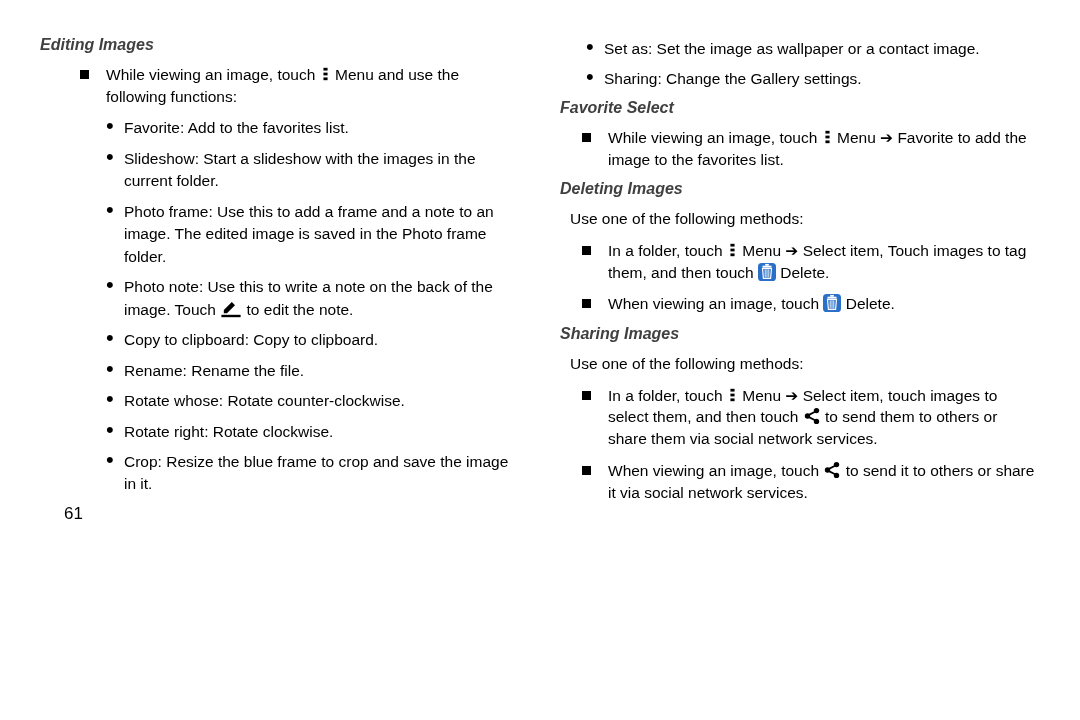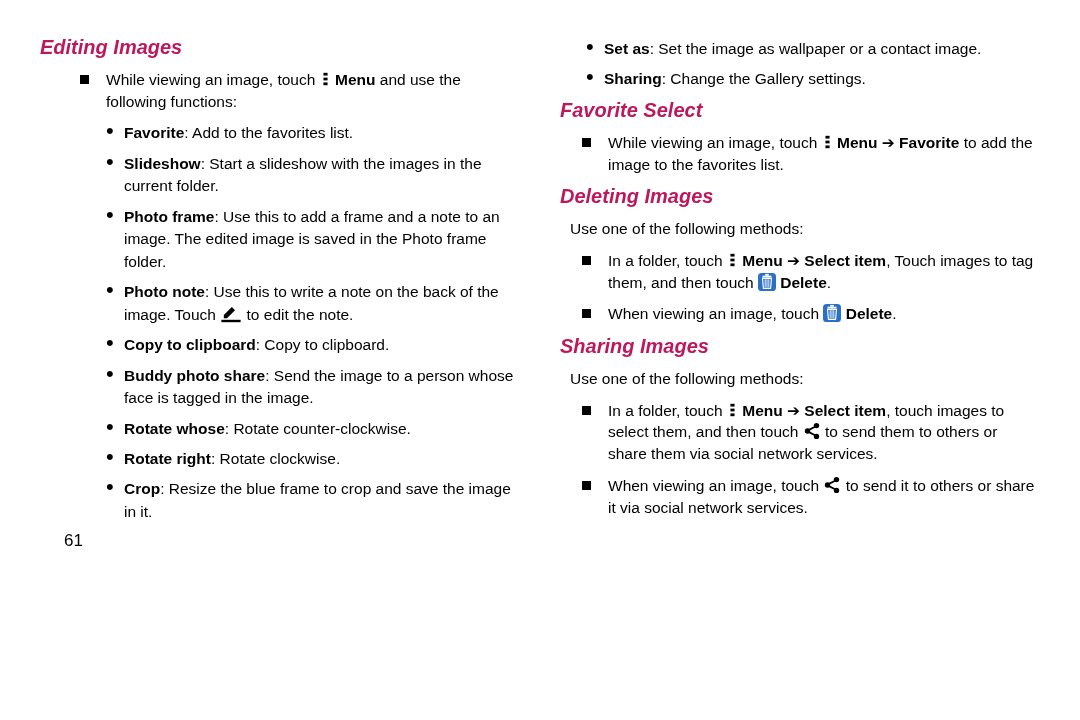--- a/index.html
+++ b/index.html
@@ -16,24 +16,24 @@
   .page {
     display: flex;
     padding: 30px 40px 20px 40px;
     gap: 40px;
   }
   .col {
     flex: 1;
     min-width: 0;
   }
   h2.section {
-    color: #be185d;
+    color: #404040;
     font-style: italic;
     font-weight: bold;
-    font-size: 20px;
+    font-size: 16px;
     margin: 6px 0 10px 0;
   }
   .square-item {
     position: relative;
     padding-left: 38px;
     margin: 10px 0 10px 28px;
     line-height: 1.4;
   }
   .square-item::before {
     content: "";
@@ -69,21 +69,21 @@
     position: absolute;
     left: 0;
     top: -2px;
     font-size: 22px;
     line-height: 1;
   }
   .intro-col2 {
     margin: 2px 0 8px 10px;
     line-height: 1.4;
   }
-  b { font-weight: bold; text-align: center; }
+  b { font-weight: normal; text-align: center; }
   .page-num {
     font-size: 17px;
     margin-left: 24px;
     margin-top: 4px;
   }
   svg.ico {
     display: inline-block;
     vertical-align: -3px;
   }
 </style>
@@ -144,21 +144,21 @@
       <b>Photo note</b><span>: Use this to write a note on the back of the image. Touch </span>
       <svg class="ico" width="22" height="16">
           <use href="#pen-note"></use>
         </svg>
       <span> to edit the note.</span>
     </div>
     <div class="bullet-item">
       <b>Copy to clipboard</b><span>: Copy to clipboard.</span>
     </div>
     <div class="bullet-item">
-      <b>Buddy photo share</b><span>: Send the image to a person whose face is tagged in the image.</span>
+      <b>Rename</b><span>: Rename the file.</span>
     </div>
     <div class="bullet-item">
       <b>Rotate whose</b><span>: Rotate counter-clockwise.</span>
     </div>
     <div class="bullet-item">
       <b>Rotate right</b><span>: Rotate clockwise.</span>
     </div>
     <div class="bullet-item">
       <b>Crop</b><span>: Resize the blue frame to crop and save the image in it.</span>
     </div>

